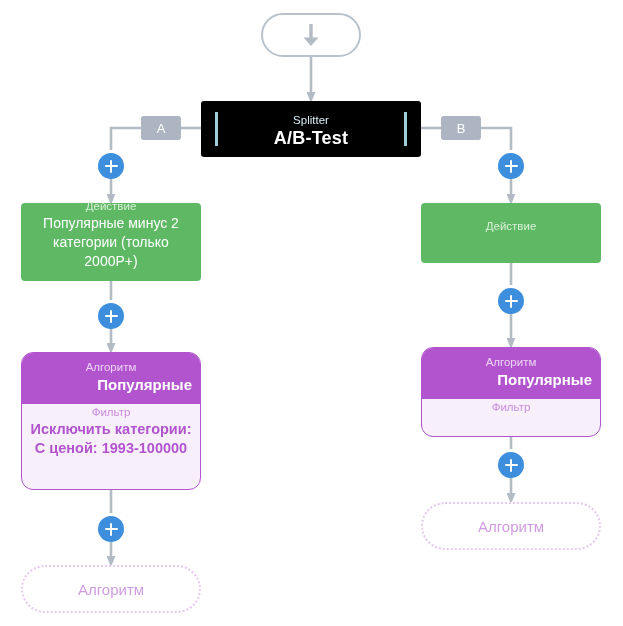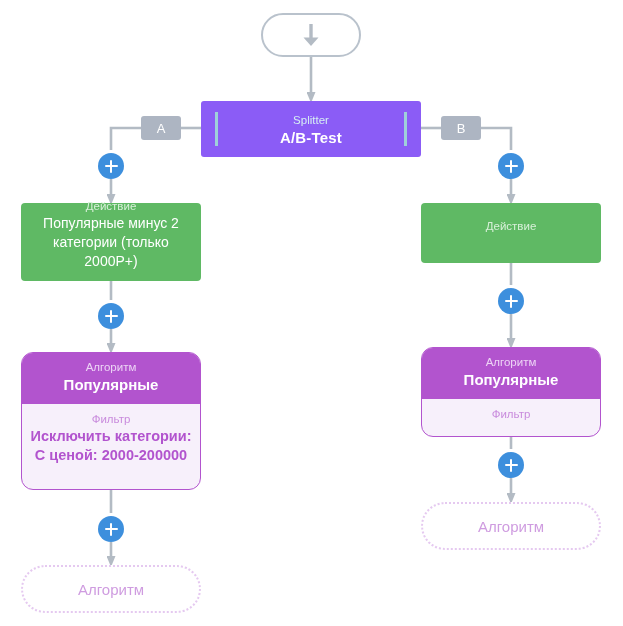--- a/index.html
+++ b/index.html
@@ -32,36 +32,36 @@
     display: flex;
     align-items: center;
     justify-content: center;
   }
   .start-pill svg { display: block; }
 
   
   .splitter {
     left: 201px; top: 101px;
     width: 220px; height: 56px;
-    background: #8b5cf6;
+    background: #000000;
     border-radius: 3px;
     color: #ffffff;
     display: flex;
     flex-direction: column;
     align-items: center;
     justify-content: center;
     padding-top: 2px;
   }
   .splitter .kind {
     font-size: 11.5px;
     color: #d6eef3;
     line-height: 15px;
   }
   .splitter .title {
-    font-size: 15px;
+    font-size: 18px;
     font-weight: bold;
     line-height: 20px;
     letter-spacing: .2px;
   }
   .split-tick {
     position: absolute;
     width: 3px; height: 34px;
     background: #9fd0da;
     top: 11px;
   }
@@ -122,24 +122,25 @@
   }
   .algo .head .kind {
     font-size: 11.5px;
     color: #edd4f5;
     line-height: 16px;
   }
   .algo .head .title {
     font-size: 15px;
     font-weight: bold;
     line-height: 20px;
+    text-align: right;
   }
   .algo .body {
     text-align: center;
-    padding: 7px 8px 11px;
+    padding: 0 8px 11px;
     color: #b254ce;
   }
   .algo .body .kind {
     font-size: 11.5px;
     color: #c98cdd;
     line-height: 16px;
   }
   .algo .body .title {
     font-size: 14.5px;
     font-weight: bold;
@@ -258,21 +259,21 @@
 
 <div class="node plus plus-l2"></div>
 
 <div class="node algo algo-left">
   <div class="head">
     <div class="kind">Алгоритм</div>
     <div class="title">Популярные</div>
   </div>
   <div class="body">
     <div class="kind">Фильтр</div>
-    <div class="title">Исключить категории: С ценой: 2000-200000</div>
+    <div class="title">Исключить категории: С ценой: 1993-100000</div>
   </div>
 </div>
 
 <div class="node plus plus-l3"></div>
 
 <div class="node placeholder ph-left">Алгоритм</div>
 
 <div class="node plus plus-r1"></div>
 
 <div class="node action action-right">

